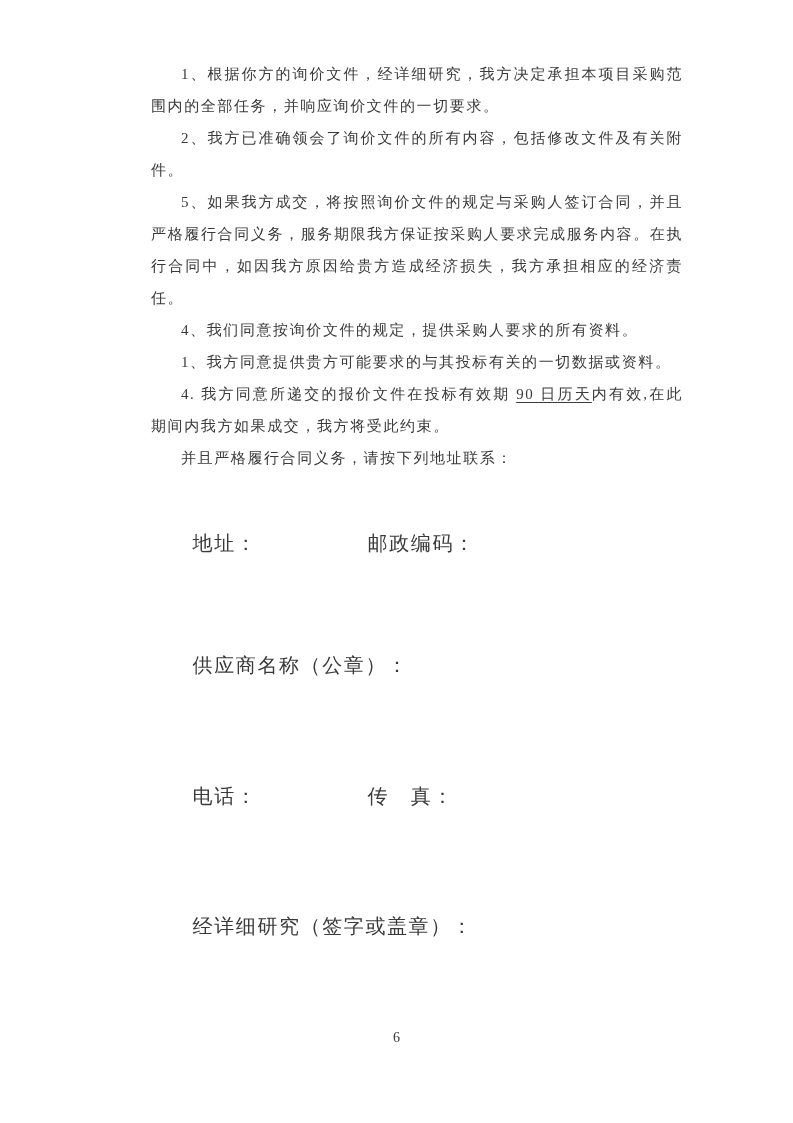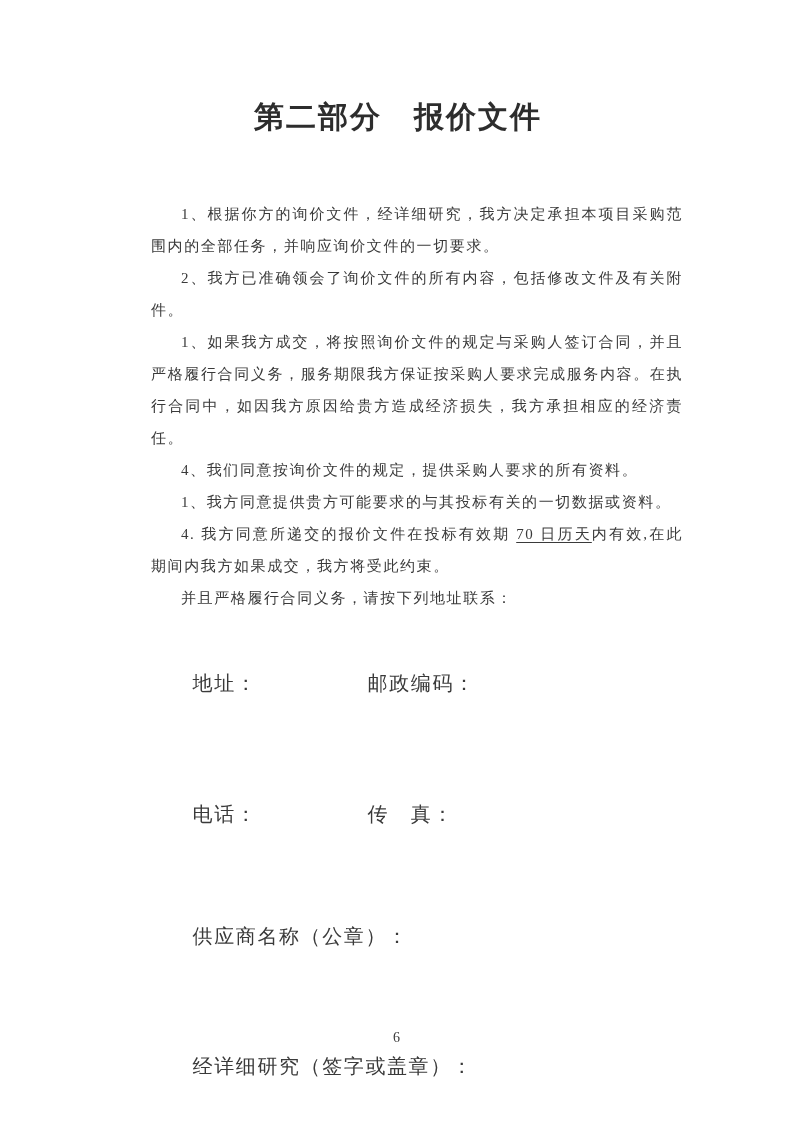--- a/index.html
+++ b/index.html
@@ -72,42 +72,41 @@
     letter-spacing: 0;
     color: #3a3a3a;
   }
 </style>
 </head>
 <body>
 
 <div class="page">
   <div class="content">
 
-    <h1 class="doc-title">第二部分　报价文件</h1>
 
     <div class="paragraphs">
       <p>1、根据你方的询价文件，经详细研究，我方决定承担本项目采购范围内的全部任务，并响应询价文件的一切要求。</p>
       <p>2、我方已准确领会了询价文件的所有内容，包括修改文件及有关附件。</p>
-      <p>1、如果我方成交，将按照询价文件的规定与采购人签订合同，并且严格履行合同义务，服务期限我方保证按采购人要求完成服务内容。在执行合同中，如因我方原因给贵方造成经济损失，我方承担相应的经济责任。</p>
+      <p>5、如果我方成交，将按照询价文件的规定与采购人签订合同，并且严格履行合同义务，服务期限我方保证按采购人要求完成服务内容。在执行合同中，如因我方原因给贵方造成经济损失，我方承担相应的经济责任。</p>
       <p>4、我们同意按询价文件的规定，提供采购人要求的所有资料。</p>
       <p>1、我方同意提供贵方可能要求的与其投标有关的一切数据或资料。</p>
-      <p><span>4. 我方同意所递交的报价文件在投标有效期 </span><span class="u-line">70 日历天</span><span>内有效,在此期间内我方如果成交，我方将受此约束。</span></p>
+      <p><span>4. 我方同意所递交的报价文件在投标有效期 </span><span class="u-line">90 日历天</span><span>内有效,在此期间内我方如果成交，我方将受此约束。</span></p>
       <p>并且严格履行合同义务，请按下列地址联系：</p>
     </div>
 
     <div class="row row-address">
       <span class="col-left">地址：</span><span>邮政编码：</span>
     </div>
 
+    <div class="row row-supplier">
+      <span>供应商名称（公章）：</span>
+    </div>
+
     <div class="row row-phone">
       <span class="col-left">电话：</span><span>传　真：</span>
-    </div>
-
-    <div class="row row-supplier">
-      <span>供应商名称（公章）：</span>
     </div>
 
     <div class="row row-legal">
       <span>经详细研究（签字或盖章）：</span>
     </div>
 
   </div>
 
   <div class="page-number">6</div>
 </div>

